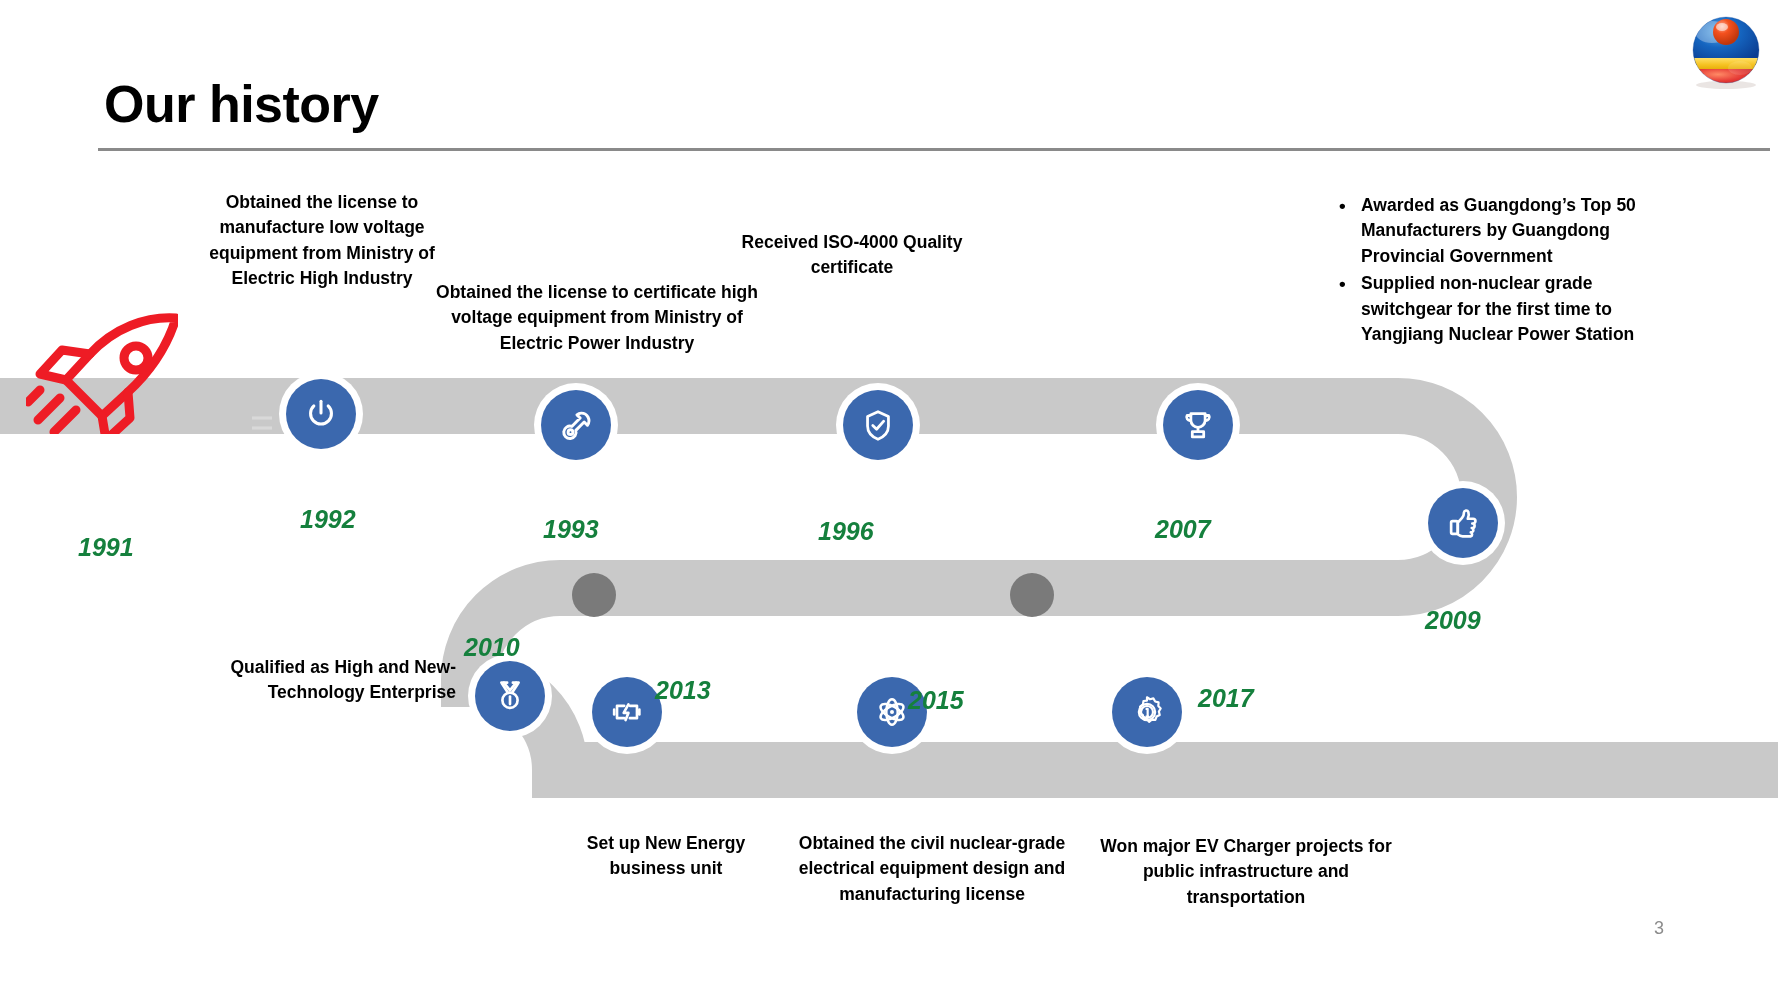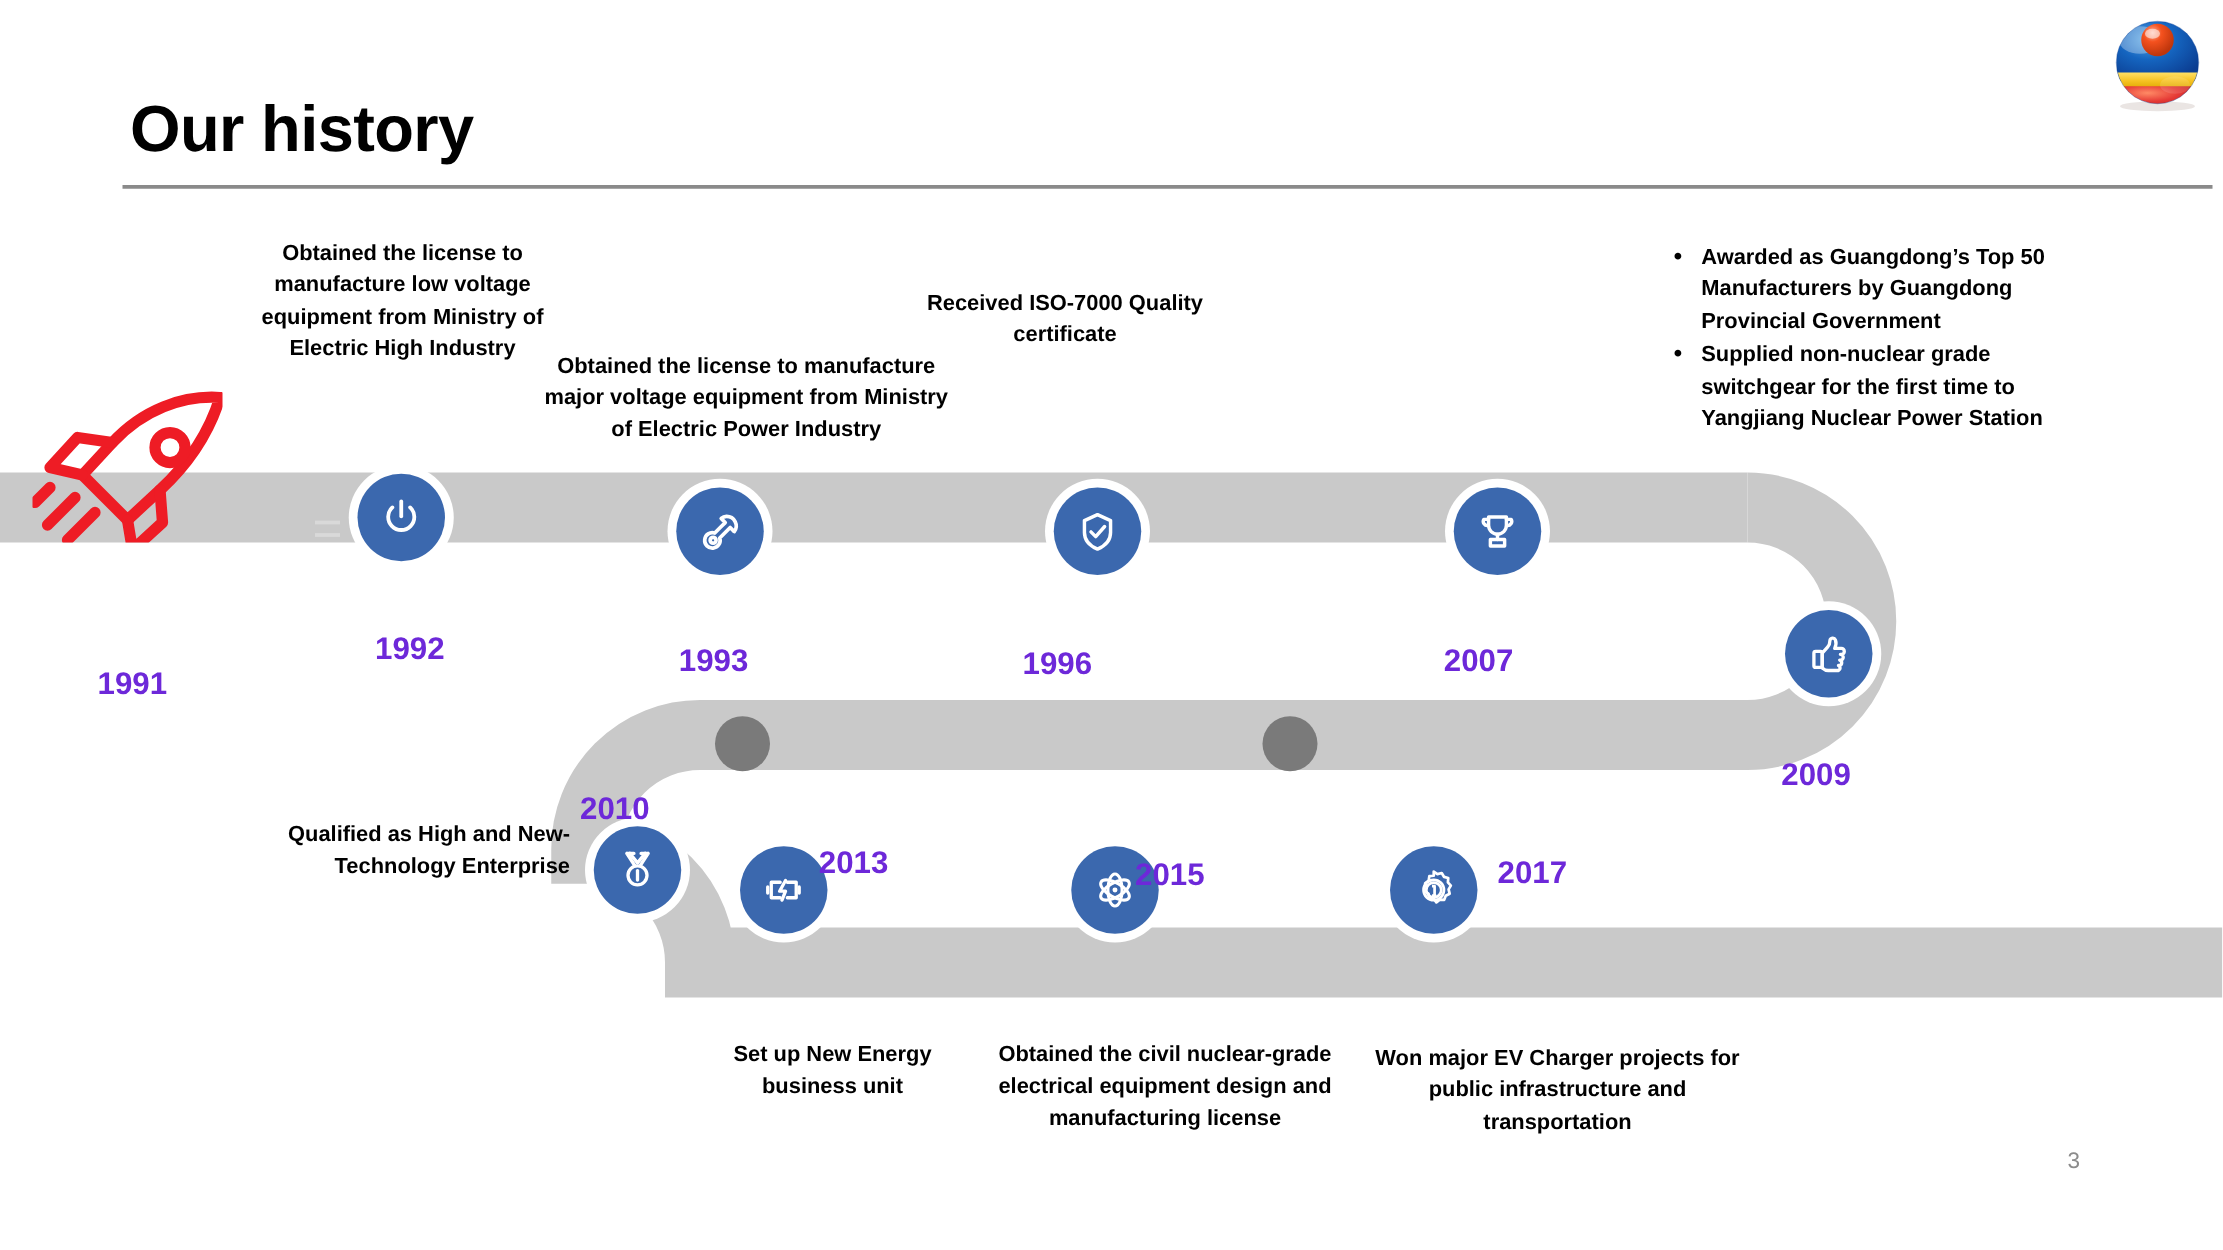--- a/index.html
+++ b/index.html
@@ -37,21 +37,21 @@
     border-radius:50%;
     background:#3B68AE;
     box-shadow:0 0 0 7px #ffffff;
     display:flex;align-items:center;justify-content:center;
   }
   .node svg{display:block;}
 
   
   .year{
     position:absolute;
-    font-size:25px;font-weight:bold;color:#6d28d9;
+    font-size:25px;font-weight:bold;font-style:italic;color:#15803d;
     white-space:nowrap;
   }
 
   
   .cap{
     position:absolute;
     font-size:17.5px;font-weight:bold;color:#000;
     line-height:1.45;
     text-align:center;
   }
@@ -260,23 +260,23 @@
   <div class="year" style="left:818px;top:517px;">1996</div>
   <div class="year" style="left:1155px;top:515px;">2007</div>
   <div class="year" style="left:1425px;top:606px;">2009</div>
   <div class="year" style="left:464px;top:633px;">2010</div>
   <div class="year" style="left:655px;top:676px;">2013</div>
   <div class="year" style="left:908px;top:686px;">2015</div>
   <div class="year" style="left:1198px;top:684px;">2017</div>
 
   <div class="cap" style="left:203px;top:190px;width:238px;">Obtained the license to manufacture low voltage equipment from Ministry of Electric High Industry</div>
 
-  <div class="cap" style="left:434px;top:280px;width:326px;">Obtained the license to manufacture major voltage equipment from Ministry of Electric Power Industry</div>
-
-  <div class="cap" style="left:727px;top:230px;width:250px;">Received ISO-7000 Quality certificate</div>
+  <div class="cap" style="left:434px;top:280px;width:326px;">Obtained the license to certificate high voltage equipment from Ministry of Electric Power Industry</div>
+
+  <div class="cap" style="left:727px;top:230px;width:250px;">Received ISO-4000 Quality certificate</div>
 
 
   <div class="cap left" style="left:196px;top:655px;width:260px;text-align:right;">Qualified as High and New-Technology Enterprise</div>
 
   <div class="cap" style="left:560px;top:831px;width:212px;">Set up New Energy business unit</div>
 
   <div class="cap" style="left:1088px;top:834px;width:316px;">Won major EV Charger projects for public infrastructure and transportation</div>
 
   <div class="cap" style="left:786px;top:831px;width:292px;">Obtained the civil nuclear-grade electrical equipment design and manufacturing license</div>
 

